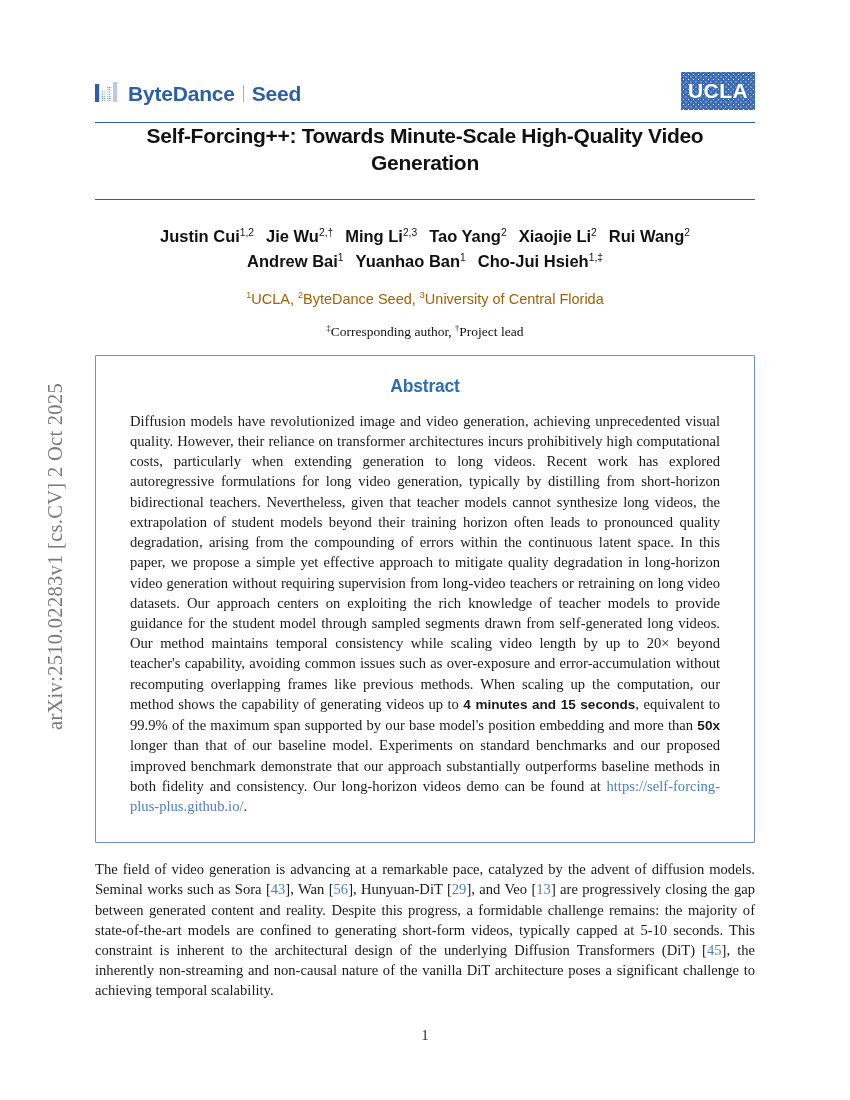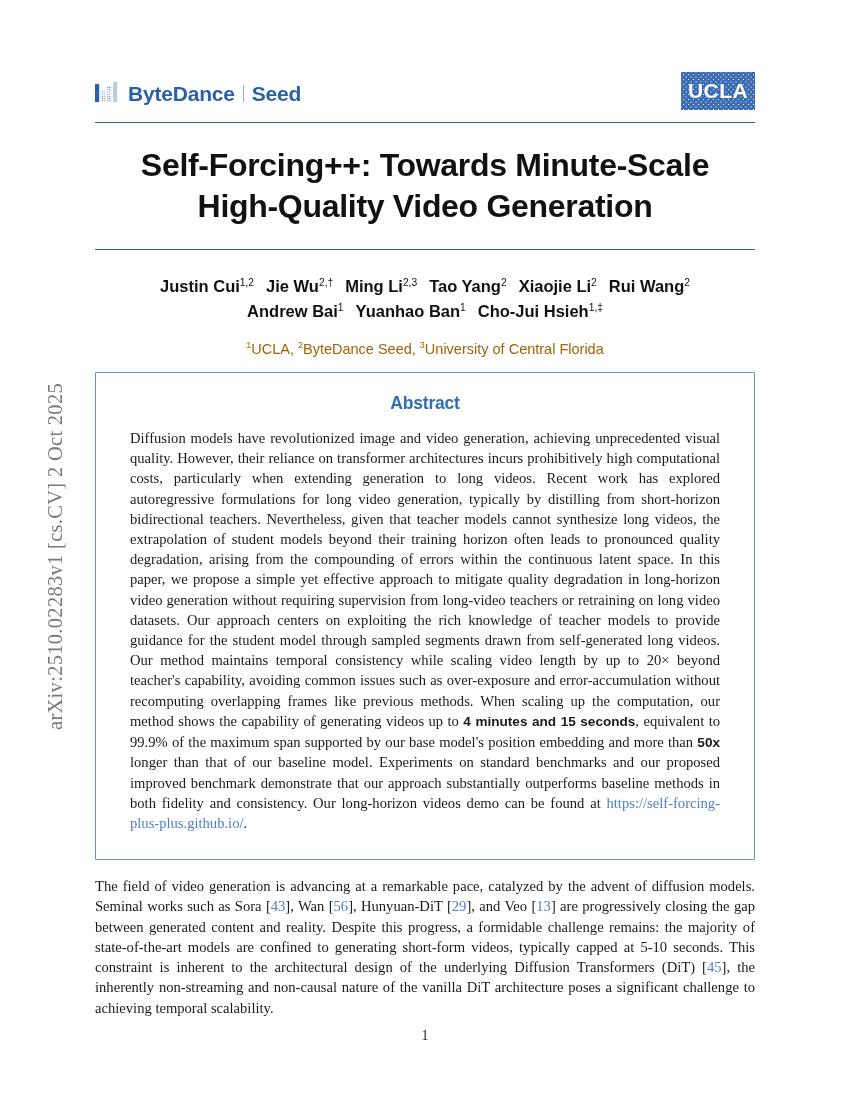--- a/index.html
+++ b/index.html
@@ -107,27 +107,26 @@
   }
   .rule-mid {
     height: 0;
     border-top: 1.6px solid #2f5f9e;
     margin-top: 22px;
   }
 
   
   .paper-title {
     font-family: "Liberation Sans", sans-serif;
-    font-size: 32px;
+    font-size: 21px;
     font-weight: 700;
     line-height: 1.28;
     text-align: center;
     color: #111111;
     letter-spacing: -0.3px;
-    margin-top: 22px;
     padding: 0 18px;
   }
 
   
   .authors {
     font-family: "Liberation Sans", sans-serif;
     font-size: 16.5px;
     font-weight: 700;
     text-align: center;
     line-height: 1.55;
@@ -263,20 +262,21 @@
     <div>
       <span class="nm"><span>Justin Cui</span><sup>1,2</sup></span><span class="nm"><span>Jie Wu</span><sup>2,†</sup></span><span class="nm"><span>Ming Li</span><sup>2,3</sup></span><span class="nm"><span>Tao Yang</span><sup>2</sup></span><span class="nm"><span>Xiaojie Li</span><sup>2</sup></span><span class="nm"><span>Rui Wang</span><sup>2</sup></span>
     </div>
     <div>
       <span class="nm"><span>Andrew Bai</span><sup>1</sup></span><span class="nm"><span>Yuanhao Ban</span><sup>1</sup></span><span class="nm"><span>Cho-Jui Hsieh</span><sup>1,‡</sup></span>
     </div>
   </div>
 
   <div class="affil"><sup>1</sup><span>UCLA</span>, <sup>2</sup><span>ByteDance Seed</span>, <sup>3</sup><span>University of Central Florida</span></div>
 
+  <div class="corresp"><sup>‡</sup><span>Corresponding author</span>, <sup>†</sup><span>Project lead</span></div>
 
   <div class="abstract-box">
     <div class="abstract-heading">Abstract</div>
     <div class="abstract-body"><span>Diffusion models have revolutionized image and video generation, achieving unprecedented visual quality. However, their reliance on transformer architectures incurs prohibitively high computational costs, particularly when extending generation to long videos. Recent work has explored autoregressive formulations for long video generation, typically by distilling from short-horizon bidirectional teachers. Nevertheless, given that teacher models cannot synthesize long videos, the extrapolation of student models beyond their training horizon often leads to pronounced quality degradation, arising from the compounding of errors within the continuous latent space. In this paper, we propose a simple yet effective approach to mitigate quality degradation in long-horizon video generation without requiring supervision from long-video teachers or retraining on long video datasets. Our approach centers on exploiting the rich knowledge of teacher models to provide guidance for the student model through sampled segments drawn from self-generated long videos. Our method maintains temporal consistency while scaling video length by up to 20× beyond teacher's capability, avoiding common issues such as over-exposure and error-accumulation without recomputing overlapping frames like previous methods. When scaling up the computation, our method shows the capability of generating videos up to </span><b>4 minutes and 15 seconds</b><span>, equivalent to 99.9% of the maximum span supported by our base model's position embedding and more than </span><b>50x</b><span> longer than that of our baseline model. Experiments on standard benchmarks and our proposed improved benchmark demonstrate that our approach substantially outperforms baseline methods in both fidelity and consistency. Our long-horizon videos demo can be found at </span><span class="link">https://self-forcing-plus-plus.github.io/</span><span>.</span></div>
   </div>
 
 
   <div class="body-par"><span>The field of video generation is advancing at a remarkable pace, catalyzed by the advent of diffusion models. Seminal works such as Sora [</span><span class="cite">43</span><span>], Wan [</span><span class="cite">56</span><span>], Hunyuan-DiT [</span><span class="cite">29</span><span>], and Veo [</span><span class="cite">13</span><span>] are progressively closing the gap between generated content and reality. Despite this progress, a formidable challenge remains: the majority of state-of-the-art models are confined to generating short-form videos, typically capped at 5-10 seconds. This constraint is inherent to the architectural design of the underlying Diffusion Transformers (DiT) [</span><span class="cite">45</span><span>], the inherently non-streaming and non-causal nature of the vanilla DiT architecture poses a significant challenge to achieving temporal scalability.</span></div>
 
 </div>

